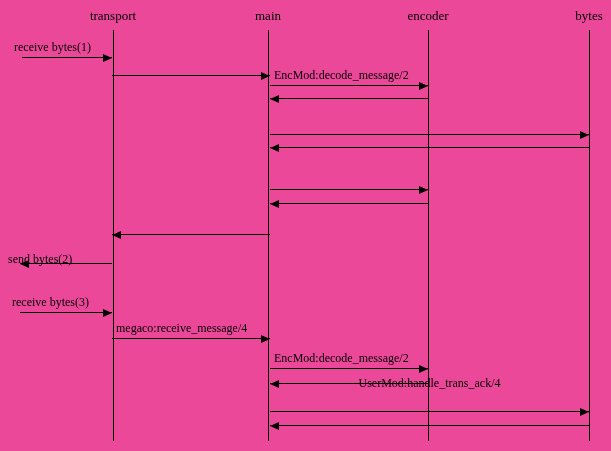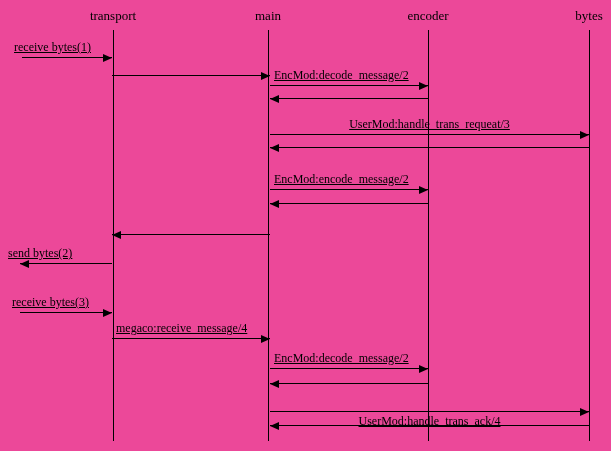--- a/index.html
+++ b/index.html
@@ -27,21 +27,20 @@
   .msg-line {
     position: absolute;
     height: 1px;
     background: #000;
   }
   .msg-label {
     position: absolute;
     font-size: 12px;
     line-height: 14px;
     white-space: nowrap;
-    text-decoration: underline;
   }
   .msg-label.center { transform: translateX(-50%); }
   .arrow-head {
     position: absolute;
     width: 0;
     height: 0;
     border-top: 4px solid transparent;
     border-bottom: 4px solid transparent;
   }
   .arrow-head.right { border-left: 9px solid #000; }
@@ -64,42 +63,40 @@
     <div class="msg-label" style="top: 40px; left: 14px;">receive bytes(1)</div>
     <div class="msg-line" style="left: 112px; width: 158px; top: 75px; background: rgb(0, 0, 0);"></div>
     <div class="arrow-head right" style="top: 71.5px; left: 261px;"></div>
     <div class="msg-line" style="left: 270px; width: 158px; top: 85px; background: rgb(0, 0, 0);"></div>
     <div class="arrow-head right" style="top: 81.5px; left: 419px;"></div>
     <div class="msg-label" style="top: 68px; left: 274px;">EncMod:decode_message/2</div>
     <div class="msg-line" style="left: 270px; width: 158px; top: 98px; background: rgb(0, 0, 0);"></div>
     <div class="arrow-head left" style="top: 94.5px; left: 270px;"></div>
     <div class="msg-line" style="left: 270px; width: 319px; top: 134px; background: rgb(0, 0, 0);"></div>
     <div class="arrow-head right" style="top: 130.5px; left: 580px;"></div>
-    <div class="msg-label center" style="top: 117px; left: 429.5px;">UserMod:handle_trans_requeat/3</div>
     <div class="msg-line" style="left: 270px; width: 319px; top: 147px; background: rgb(0, 0, 0);"></div>
     <div class="arrow-head left" style="top: 143.5px; left: 270px;"></div>
     <div class="msg-line" style="left: 270px; width: 158px; top: 189px; background: rgb(0, 0, 0);"></div>
     <div class="arrow-head right" style="top: 185.5px; left: 419px;"></div>
-    <div class="msg-label" style="top: 172px; left: 274px;">EncMod:encode_message/2</div>
     <div class="msg-line" style="left: 270px; width: 158px; top: 203px; background: rgb(0, 0, 0);"></div>
     <div class="arrow-head left" style="top: 199.5px; left: 270px;"></div>
     <div class="msg-line" style="left: 112px; width: 158px; top: 234px; background: rgb(0, 0, 0);"></div>
     <div class="arrow-head left" style="top: 230.5px; left: 112px;"></div>
     <div class="msg-line" style="left: 20px; width: 92px; top: 263px; background: rgb(0, 0, 0);"></div>
     <div class="arrow-head left" style="top: 259.5px; left: 20px;"></div>
-    <div class="msg-label" style="top: 246px; left: 8px; text-align: center;">send bytes(2)</div>
+    <div class="msg-label" style="top: 252px; left: 8px; text-align: center;">send bytes(2)</div>
     <div class="msg-line" style="left: 20px; width: 92px; top: 312px; background: rgb(0, 0, 0);"></div>
     <div class="arrow-head right" style="top: 308.5px; left: 103px;"></div>
     <div class="msg-label" style="top: 295px; left: 12px;">receive bytes(3)</div>
     <div class="msg-line" style="left: 112px; width: 158px; top: 338px; background: rgb(0, 0, 0);"></div>
     <div class="arrow-head right" style="top: 334.5px; left: 261px;"></div>
     <div class="msg-label" style="top: 321px; left: 116px;">megaco:receive_message/4</div>
     <div class="msg-line" style="left: 270px; width: 158px; top: 368px; background: rgb(0, 0, 0);"></div>
     <div class="arrow-head right" style="top: 364.5px; left: 419px;"></div>
     <div class="msg-label" style="top: 351px; left: 274px;">EncMod:decode_message/2</div>
     <div class="msg-line" style="left: 270px; width: 158px; top: 383px; background: rgb(0, 0, 0);"></div>
     <div class="arrow-head left" style="top: 379.5px; left: 270px;"></div>
     <div class="msg-line" style="left: 270px; width: 319px; top: 411px; background: rgb(0, 0, 0);"></div>
     <div class="arrow-head right" style="top: 407.5px; left: 580px;"></div>
-    <div class="msg-label center" style="top: 414px; left: 429.5px;">UserMod:handle_trans_ack/4</div>
+    <div class="msg-label center" style="top: 376px; left: 429.5px;">UserMod:handle_trans_ack/4</div>
     <div class="msg-line" style="left: 270px; width: 319px; top: 425px; background: rgb(0, 0, 0);"></div>
     <div class="arrow-head left" style="top: 421.5px; left: 270px;"></div>
   </div>
 
 </body></html>

